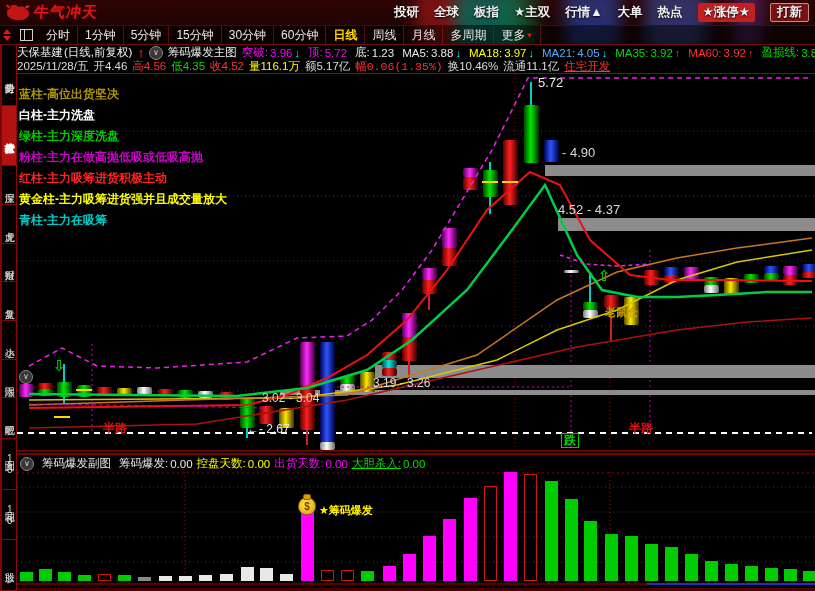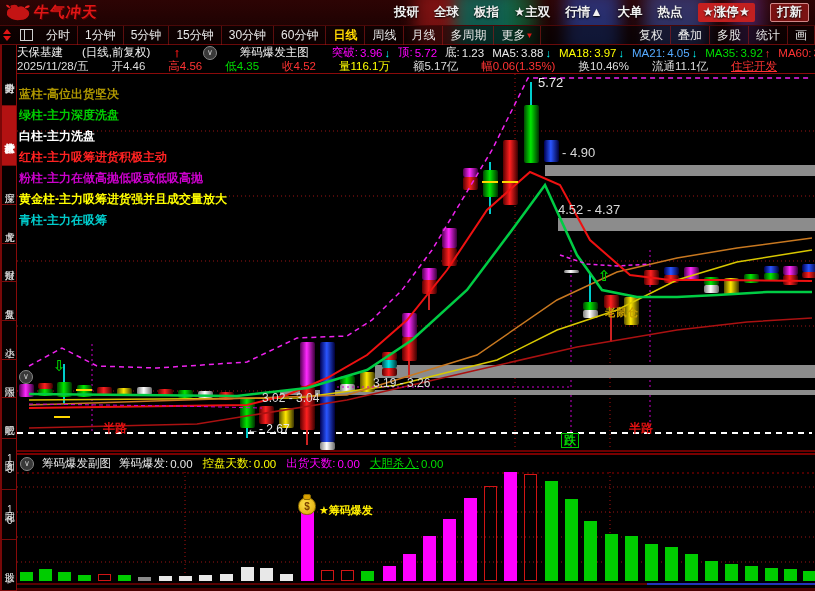--- a/index.html
+++ b/index.html
@@ -18,21 +18,21 @@
   .spin{display:flex;flex-direction:column;align-items:center;padding:0 3px}
   .tri-up{width:0;height:0;border-left:4px solid transparent;border-right:4px solid transparent;border-bottom:5px solid #e01515}
   .tri-dn{width:0;height:0;border-left:4px solid transparent;border-right:4px solid transparent;border-top:5px solid #e01515;margin-top:2px}
   .winicon{width:11px;height:10px;border:1px solid #cfcfcf;margin:0 6px;position:relative;flex:0 0 auto}
   .winicon:after{content:"";position:absolute;left:3px;top:0;width:1px;height:100%;background:#cfcfcf}
   .tbi{color:#e8e8e8;font-size:12px;padding:0 7px;border-right:1px solid rgba(160,25,25,.55);line-height:18px;white-space:nowrap}
   .tbi.active{color:#ffd700;font-weight:bold}
   .dnred{color:#e01515;font-size:8px;vertical-align:1px}
   .tbtools{margin-left:auto;display:flex}
   
-  .inforow{position:absolute;left:17px;width:798px;display:flex;align-items:center;font-size:11.5px;white-space:nowrap;overflow:hidden;gap:23px;color:#ddd}
+  .inforow{position:absolute;left:17px;width:798px;display:flex;align-items:center;font-size:11.5px;white-space:nowrap;overflow:hidden;gap:5px;color:#ddd}
   #inforow1{top:45px;height:15px}
   #inforow2{top:60px;height:14px;border-bottom:1px solid #8a0a0a;box-sizing:border-box}
   .uparrow-red{color:#e01515;font-weight:bold;font-size:13px;text-shadow:1px 0 0 #e01515}
   .circ{width:12px;height:12px;border-radius:50%;background:#383838;border:1px solid #888;color:#ccc;font-size:8px;display:flex;align-items:center;justify-content:center;line-height:1;flex:0 0 auto}
   .pair{display:inline-flex;gap:2px;align-items:center}
   
   .sidebar{position:absolute;left:0;top:45px;width:17px;height:546px;display:flex;flex-direction:column;background:#060000;border-right:1px solid #8a0a0a;border-left:2px solid #7a0808;box-sizing:border-box;z-index:9}
   .sbi{flex:1 1 auto;display:flex;align-items:center;justify-content:center;writing-mode:vertical-lr;text-orientation:upright;color:#ddd;font-size:10px;border-bottom:1px solid #7a0a0a;letter-spacing:0;line-height:1.05;overflow:hidden}
   .sbi.active{background:#b31212;color:#fff;font-weight:bold}
   
@@ -95,27 +95,20 @@
         <span class="tbi">5分钟</span>
         <span class="tbi">15分钟</span>
         <span class="tbi">30分钟</span>
         <span class="tbi">60分钟</span>
         <span class="tbi active">日线</span>
         <span class="tbi">周线</span>
         <span class="tbi">月线</span>
         <span class="tbi">多周期</span>
         <span class="tbi">更多<span class="dnred">▼</span></span>
       </span>
-    <span class="tbtools" id="tbtools">
-        <span class="tbi">复权</span>
-        <span class="tbi">叠加</span>
-        <span class="tbi">多股</span>
-        <span class="tbi">统计</span>
-        <span class="tbi">画</span>
-      </span>
   </div>
 
   <div class="inforow" id="inforow1">
     <span style="color:#f0f0f0">天保基建</span>
     <span style="color:#f0f0f0;margin-left:-4px">(日线,前复权)</span>
     <span class="uparrow-red">↑</span>
     <span class="circ">∨</span>
     <span style="color:#f0f0f0">筹码爆发主图</span>
     <span id="indvalues" style="display:flex;gap:8px">
         <span class="pair">
@@ -164,21 +157,21 @@
   </div>
 
   <div class="inforow" id="inforow2">
       <span style="color: rgb(221, 221, 221);">2025/11/28/五</span>
       <span style="color: rgb(221, 221, 221);">开4.46</span>
       <span style="color: rgb(255, 51, 51);">高4.56</span>
       <span style="color: rgb(0, 221, 0);">低4.35</span>
       <span style="color: rgb(255, 51, 51);">收4.52</span>
       <span style="color: rgb(255, 255, 0);">量116.1万</span>
       <span style="color: rgb(221, 221, 221);">额5.17亿</span>
-      <span style="color: rgb(255, 51, 51);">幅0.06(1.35%)</span>
+      <span style="color: rgb(255, 51, 51); font-family: Liberation Mono, monospace;">幅0.06(1.35%)</span>
       <span style="color: rgb(221, 221, 221);">换10.46%</span>
       <span style="color: rgb(221, 221, 221);">流通11.1亿</span>
       <span style="color: rgb(255, 51, 51); text-decoration: underline;">住宅开发</span>
     </div>
 
   <aside class="sidebar" id="sidebar">
       <div class="sbi" style="flex-basis: 60px;">分时走势</div>
       <div class="sbi active" style="flex-basis: 60px;">技术分析</div>
       <div class="sbi" style="flex-basis: 38px;">深度</div>
       <div class="sbi" style="flex-basis: 38px;">龙虎</div>
@@ -188,24 +181,24 @@
       <div class="sbi" style="flex-basis: 38px;">涨因</div>
       <div class="sbi" style="flex-basis: 40px;">股吧</div>
       <div class="sbi" style="flex-basis: 50px;">图文10</div>
       <div class="sbi" style="flex-basis: 50px;">同花10</div>
       <div class="sbi" style="flex-basis: 50px;">诊股</div>
     </aside>
 
   <div id="mainchart">
     <div class="legend" id="legend">
         <div style="color: rgb(173, 149, 0);">蓝柱-高位出货坚决</div>
+        <div style="color: rgb(255, 255, 255);">白柱-主力洗盘</div>
         <div style="color: rgb(0, 204, 0);">绿柱-主力深度洗盘</div>
-        <div style="color: rgb(255, 255, 255);">白柱-主力洗盘</div>
+        <div style="color: rgb(204, 0, 204);">粉柱-主力在做高抛低吸或低吸高抛</div>
         <div style="color: rgb(255, 34, 34);">红柱-主力吸筹进货积极主动</div>
-        <div style="color: rgb(204, 0, 204);">粉柱-主力在做高抛低吸或低吸高抛</div>
         <div style="color: rgb(255, 255, 0);">黄金柱-主力吸筹进货强并且成交量放大</div>
         <div style="color: rgb(0, 204, 204);">青柱-主力在吸筹</div>
       </div>
     <span class="circ chartcirc" style="left:2px;top:296px">∨</span>
   <svg width="798" height="379" class="layer" style="z-index: 1;">
         <polyline points="0,57 798,57" fill="none" stroke="#9a1515" stroke-width="1" stroke-dasharray="1 3"></polyline>
         <polyline points="0,122 798,122" fill="none" stroke="#9a1515" stroke-width="1" stroke-dasharray="1 3"></polyline>
         <polyline points="0,187 798,187" fill="none" stroke="#9a1515" stroke-width="1" stroke-dasharray="1 3"></polyline>
         <polyline points="0,252 798,252" fill="none" stroke="#9a1515" stroke-width="1" stroke-dasharray="1 3"></polyline>
         <polyline points="0,317 798,317" fill="none" stroke="#9a1515" stroke-width="1" stroke-dasharray="1 3"></polyline>
@@ -311,21 +304,21 @@
       <span class="ann" style="left: 612px; top: 348px; color: rgb(224, 17, 17); font-size: 12px; font-weight: bold;">半路</span>
       <span class="ann" style="left: 588px; top: 232px; color: rgb(200, 160, 0); font-size: 11px; font-weight: bold;">老鼠仓</span>
       <span class="ann box" style="left: 544px; top: 359px; color: rgb(0, 221, 0); font-size: 12px; font-weight: bold;">跌</span>
       <span class="ann" style="left: 581px; top: 194px; color: rgb(0, 204, 0); font-size: 15px; font-weight: bold;">⇧</span>
       <span class="ann" style="left: 36px; top: 284px; color: rgb(0, 204, 0); font-size: 15px; font-weight: bold;">⇩</span>
     </div>
 
   <div id="subheader">
     <span class="circ">∨</span>
     <span>筹码爆发副图</span>
-    <span id="subfields" style="display:flex;gap:10px">
+    <span id="subfields" style="display:flex;gap:4px">
         <span class="pair">
           <span style="color: rgb(232, 232, 232);">筹码爆发:</span>
           <span style="color: rgb(232, 232, 232);">0.00</span>
         </span>
         <span class="pair">
           <span style="color: rgb(255, 255, 0);">控盘天数:</span>
           <span style="color: rgb(255, 255, 0);">0.00</span>
         </span>
         <span class="pair">
           <span style="color: rgb(255, 0, 255);">出货天数:</span>

